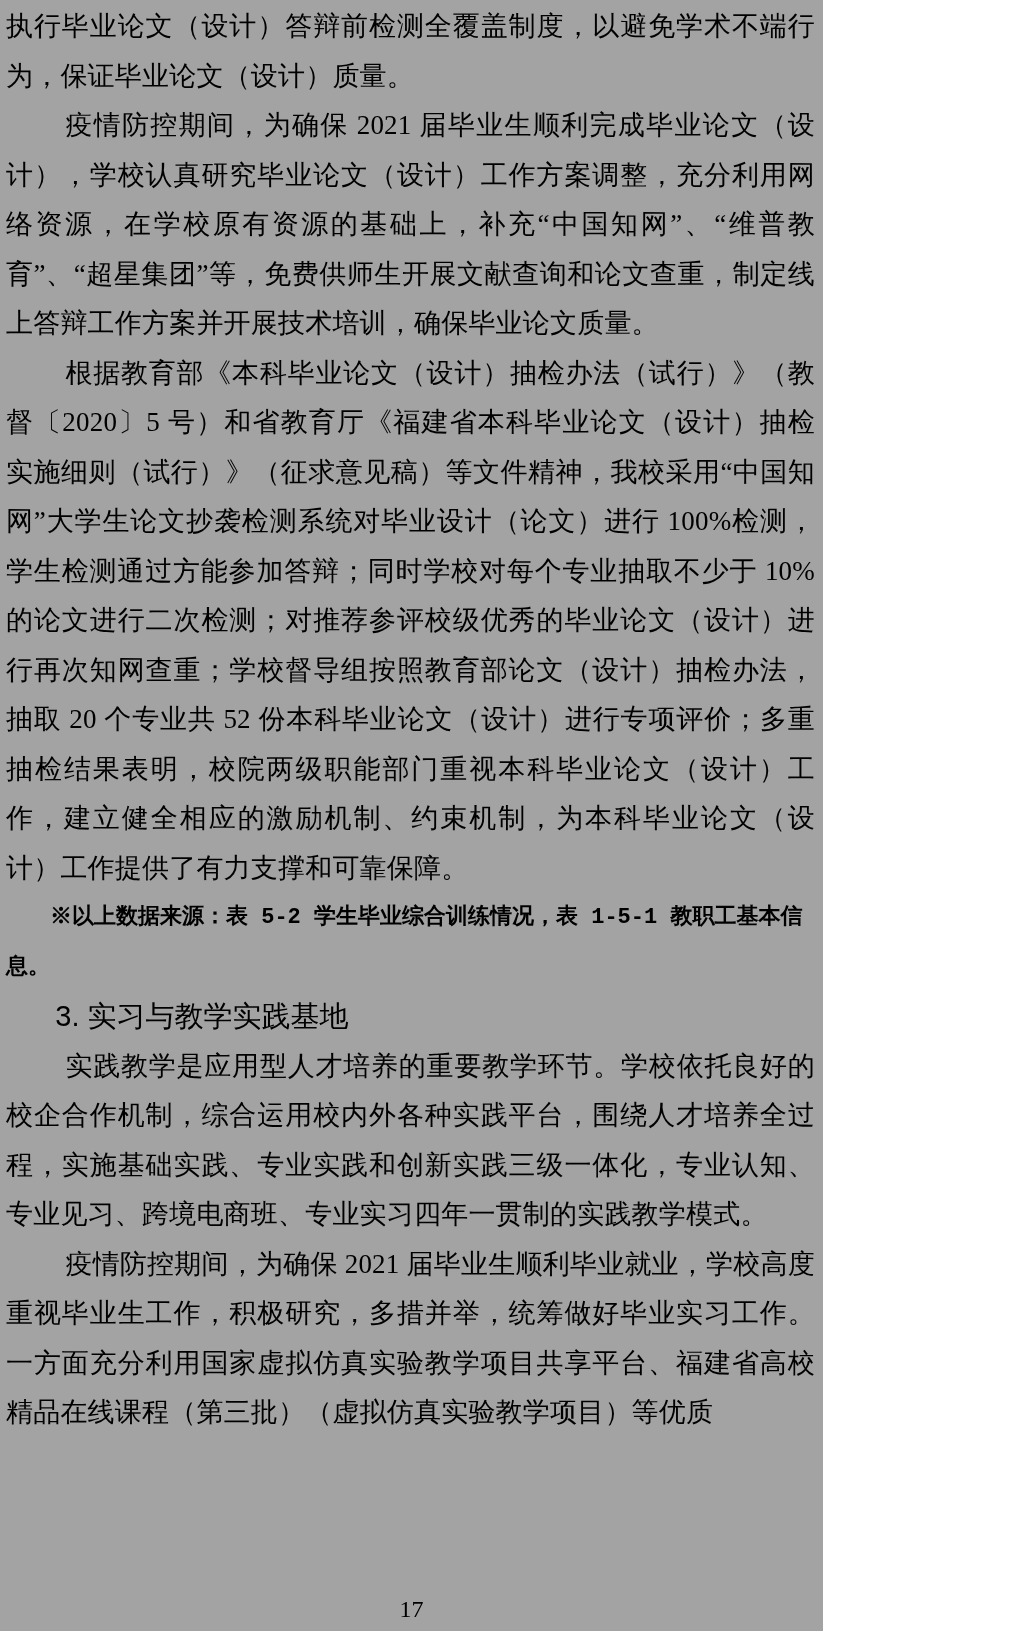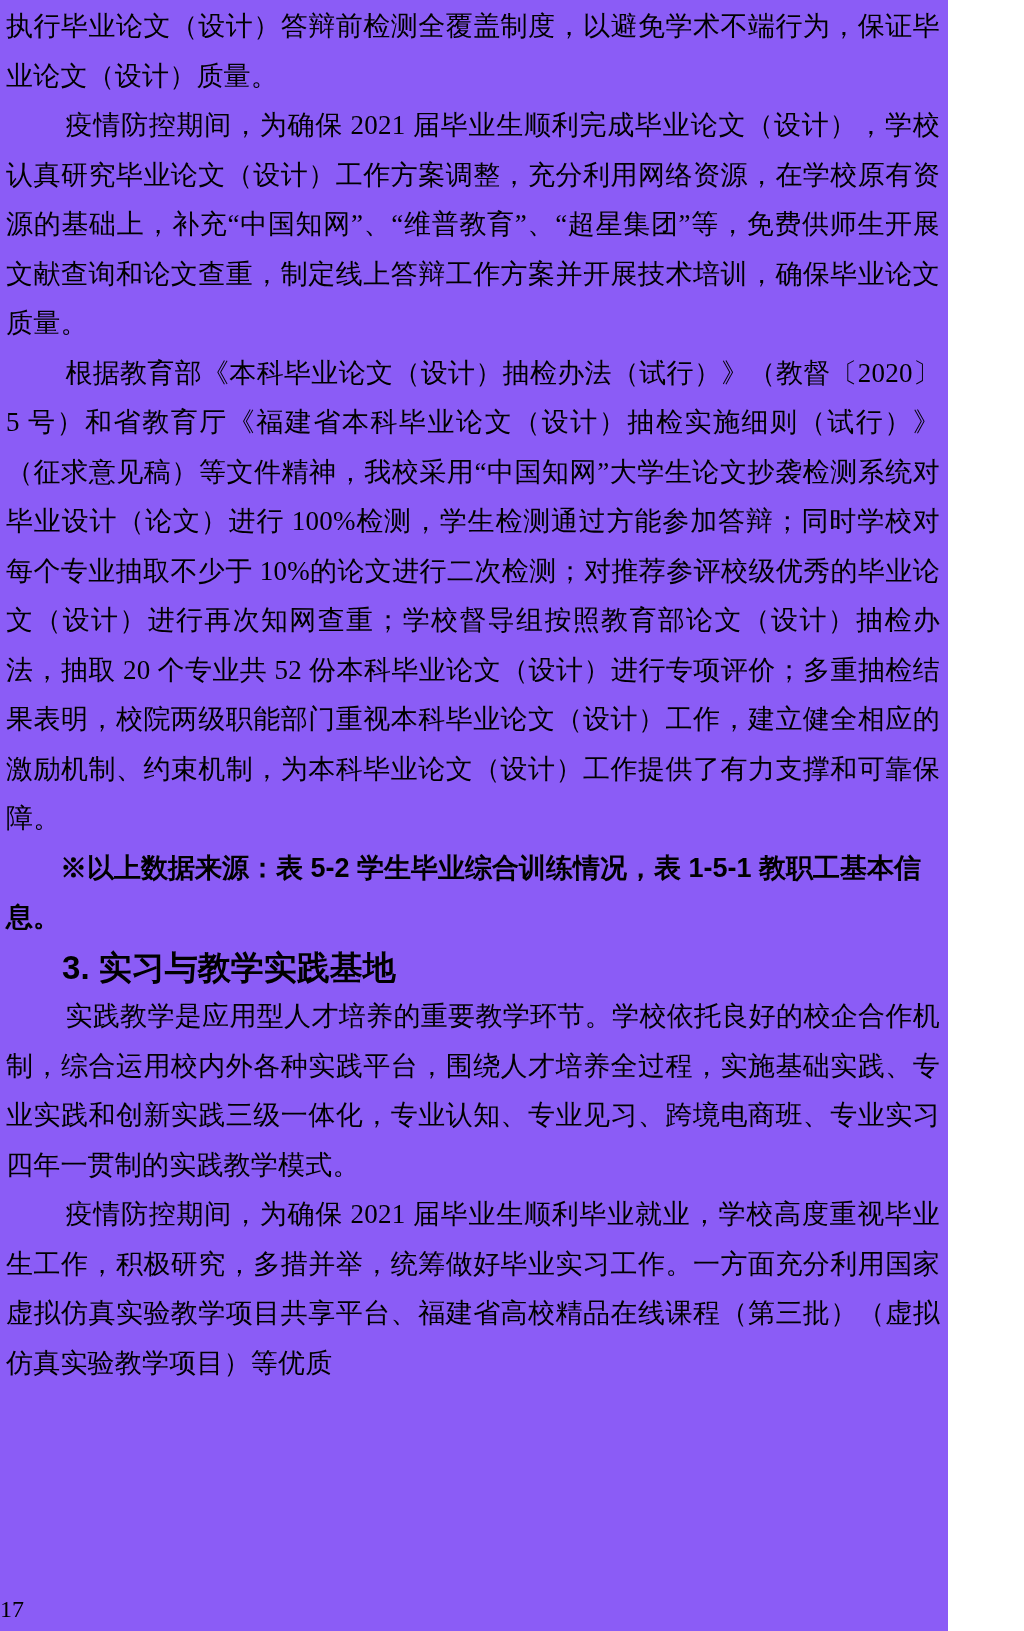--- a/index.html
+++ b/index.html
@@ -2,64 +2,64 @@
 <html><head>
 <meta charset="utf-8">
 <style>
   html, body {
     margin: 0;
     padding: 0;
     background: #ffffff;
   }
   .page {
     position: relative;
-    width: 948px;
+    width: 823px;
     height: 1631px;
     box-sizing: border-box;
-    background: #8b5cf6;
+    background: #a3a3a3;
     color: #000000;
     padding: 2px 8px 0 6px;
     overflow: hidden;
     font-family: "Liberation Serif", serif;
   }
   .para {
     margin: 0;
     font-size: 27px;
     line-height: 49.5px;
     text-align: justify;
     text-justify: inter-character;
     text-indent: 2.2em;
     letter-spacing: 0.2px;
     font-family: "Liberation Serif", serif;
   }
   .para.first {
     text-indent: 0;
   }
   .note {
     margin: 0;
-    font-size: 27px;
+    font-size: 22px;
     line-height: 49.5px;
     font-weight: bold;
     text-indent: 2em;
-    font-family: Liberation Sans, sans-serif;
+    font-family: Liberation Mono, monospace;
   }
   .heading {
     margin: 0;
-    font-size: 33px;
+    font-size: 29px;
     line-height: 49.5px;
-    font-weight: bold;
+    font-weight: normal;
     text-indent: 1.7em;
     font-family: "Liberation Sans", sans-serif;
   }
   .page-footer {
     position: absolute;
     left: 0;
     right: 0;
     bottom: 8px;
-    text-align: left;
+    text-align: center;
     font-size: 24px;
     line-height: 28px;
     font-family: "Liberation Serif", serif;
   }
 </style>
 </head>
 <body>
 
 <main class="page">
   <p class="para first">执行毕业论文（设计）答辩前检测全覆盖制度，以避免学术不端行为，保证毕业论文（设计）质量。</p>

